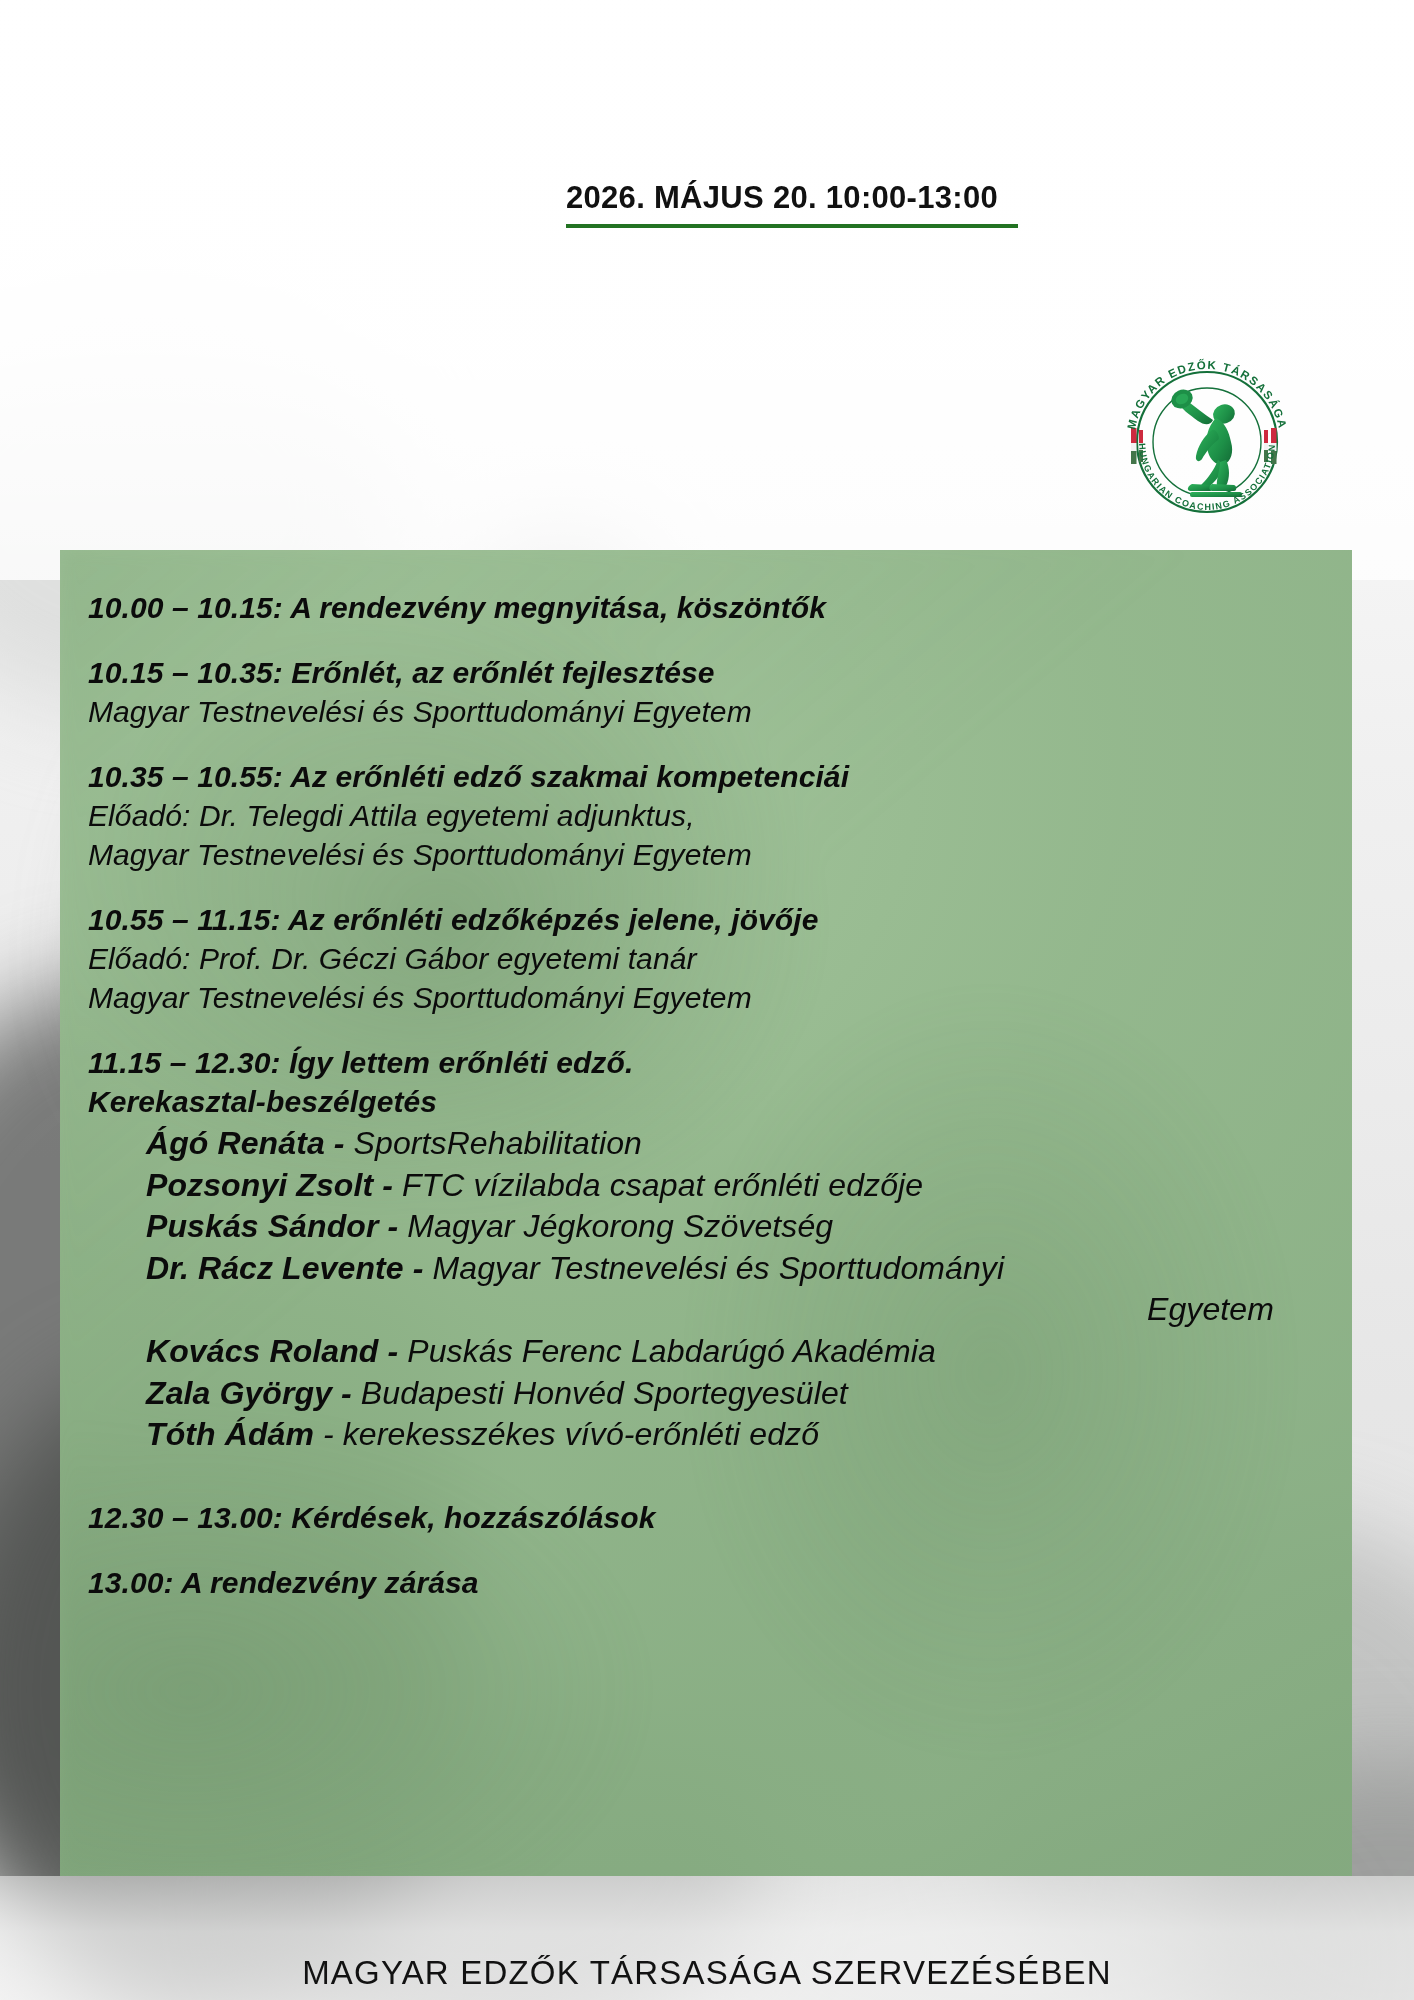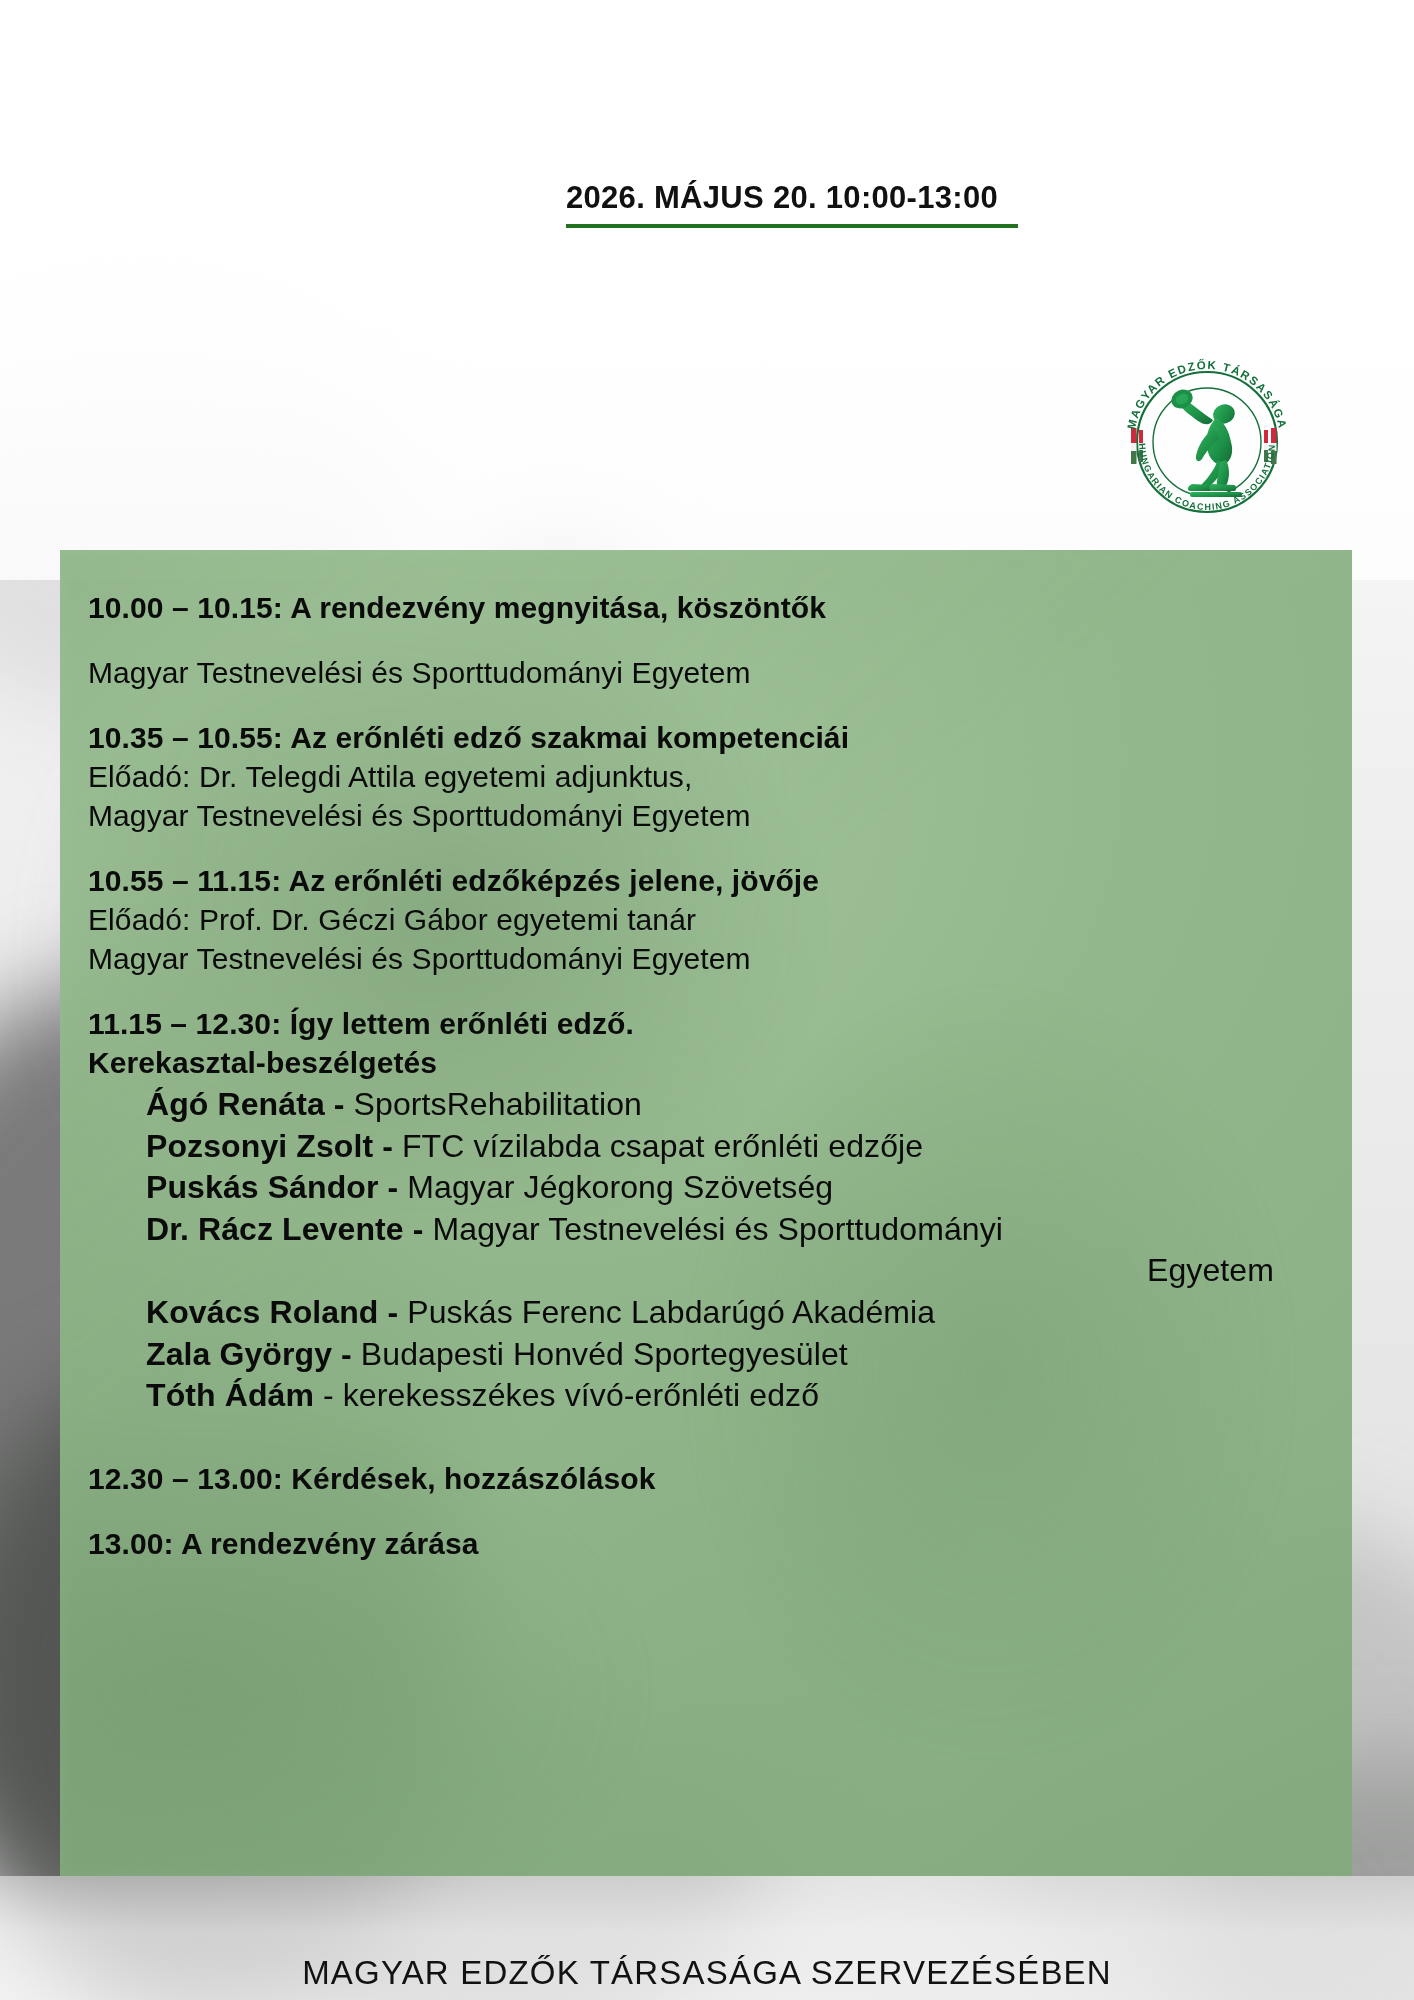--- a/index.html
+++ b/index.html
@@ -134,21 +134,21 @@
   }
   .panel-inner {
     position: absolute;
     left: 28px;
     top: 38px;
     right: 18px;
     bottom: 10px;
     color: #0b0b0b;
   }
 
-  .block { margin-bottom: 26px; }
+  .block { margin-bottom: 26px; font-style: italic; }
   .headline {
     font-weight: bold;
     font-size: 30px;
     line-height: 1.30;
     letter-spacing: 0.1px;
   }
   .detail {
     font-weight: normal;
     font-size: 30px;
     line-height: 1.30;
@@ -284,20 +284,21 @@
 
   <div class="panel">
     <div class="panel-shade"></div>
     <div class="panel-inner">
 
       <div class="block">
         <div class="headline">10.00 – 10.15: A rendezvény megnyitása, köszöntők</div>
       </div>
 
       <div class="block">
+        <div class="headline">10.15 – 10.35: Erőnlét, az erőnlét fejlesztése</div>
         <div class="detail">Magyar Testnevelési és Sporttudományi Egyetem</div>
       </div>
 
       <div class="block">
         <div class="headline">10.35 – 10.55: Az erőnléti edző szakmai kompetenciái</div>
         <div class="detail">Előadó: Dr. Telegdi Attila egyetemi adjunktus,</div>
         <div class="detail">Magyar Testnevelési és Sporttudományi Egyetem</div>
       </div>
 
       <div class="block">

